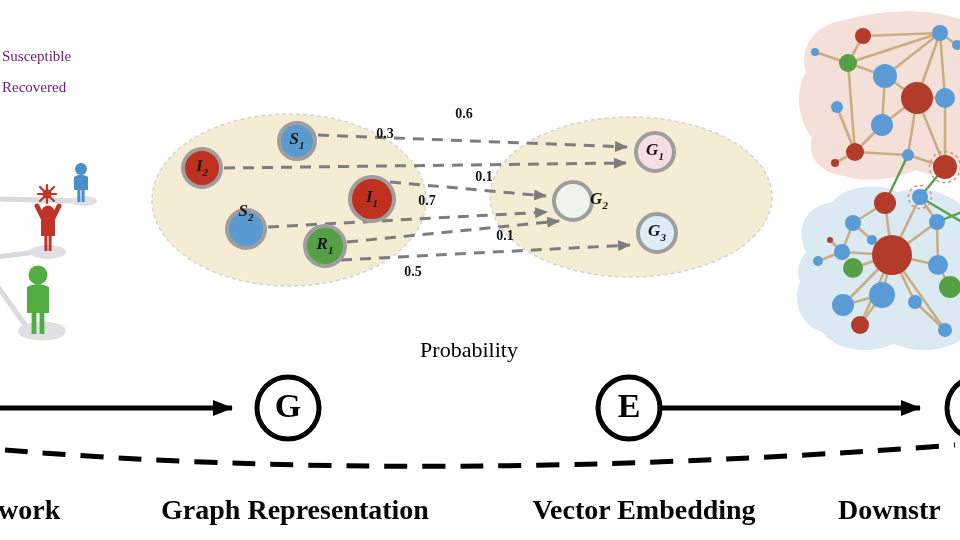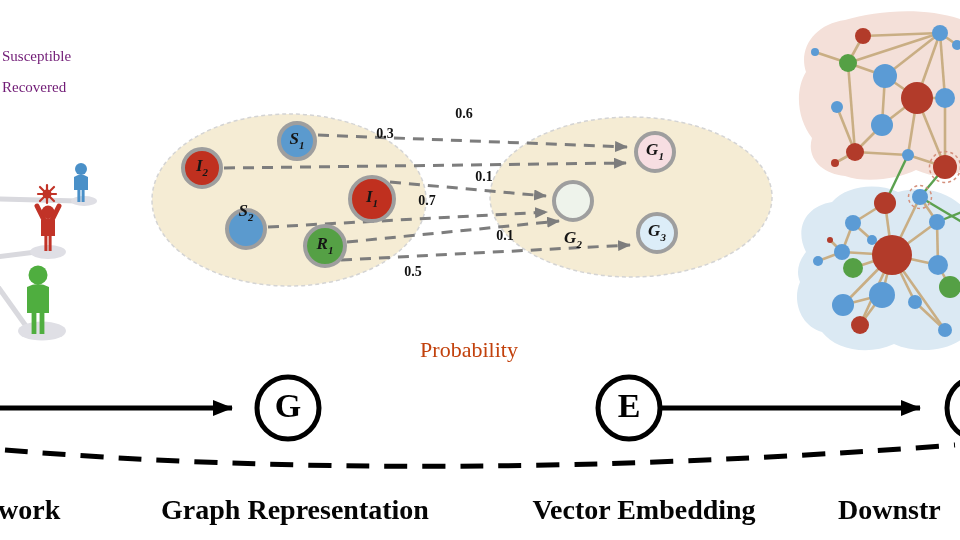--- a/index.html
+++ b/index.html
@@ -1,19 +1,19 @@
 <!DOCTYPE html>
 <html><head>
 <meta charset="utf-8">
 <style>
   html,body{margin:0;padding:0;background:#fff;}
   .stage{position:relative;width:960px;height:540px;overflow:hidden;background:#fff;
          font-family:"Liberation Serif",serif;}
   .stage svg{position:absolute;left:0;top:0;}
-  .txt{position:absolute;color:#c2410c;white-space:nowrap;}
+  .txt{position:absolute;color:#000000;white-space:nowrap;}
   .legend-label{font-size:15px;color:#701a75;}
   .caption{font-size:22px;width:220px;text-align:center;}
   .prob-label{font-size:14px;font-weight:700;transform:translate(-50%,-50%);color:#121212;}
   .node-label{font-size:17px;font-weight:700;font-style:italic;transform:translate(-50%,-54%);color:#151515;}
   .node-label sub{font-size:11px;}
   .stage-letter{font-size:34px;font-weight:700;transform:translate(-50%,-55%);color:#000;}
   .stage-label{font-size:28px;font-weight:700;color:#050505;}
   .center{text-align:center;}
 </style>
 </head>
@@ -204,21 +204,21 @@
       <div class="txt prob-label" style="left: 484px; top: 177px;">0.1</div>
       <div class="txt prob-label" style="left: 427px; top: 201px;">0.7</div>
       <div class="txt prob-label" style="left: 505px; top: 236px;">0.1</div>
       <div class="txt prob-label" style="left: 413px; top: 272px;">0.5</div>
       <div class="txt node-label" style="left: 297px; top: 141px;"><span>S</span><sub>1</sub></div>
       <div class="txt node-label" style="left: 202px; top: 168px;"><span>I</span><sub>2</sub></div>
       <div class="txt node-label" style="left: 372px; top: 199px;"><span>I</span><sub>1</sub></div>
       <div class="txt node-label" style="left: 246px; top: 213px;"><span>S</span><sub>2</sub></div>
       <div class="txt node-label" style="left: 325px; top: 246px;"><span>R</span><sub>1</sub></div>
       <div class="txt node-label" style="left: 655px; top: 152px;"><span>G</span><sub>1</sub></div>
-      <div class="txt node-label" style="left: 573px; top: 201px; margin-top: 39px;"><span>G</span><sub>2</sub></div>
+      <div class="txt node-label" style="left: 599px; top: 201px;"><span>G</span><sub>2</sub></div>
       <div class="txt node-label" style="left: 657px; top: 233px;"><span>G</span><sub>3</sub></div>
     </div>
 
   <div class="txt caption" style="left:359px;top:337px">Probability</div>
 
   <div class="txt stage-letter" style="left:288px;top:408px">G</div>
   <div class="txt stage-letter" style="left:629px;top:408px">E</div>
 
   <div class="txt stage-label" style="left:-2px;top:494px">work</div>
   <div class="txt stage-label center" style="left:508px;top:494px;width:272px">Vector Embedding</div>

